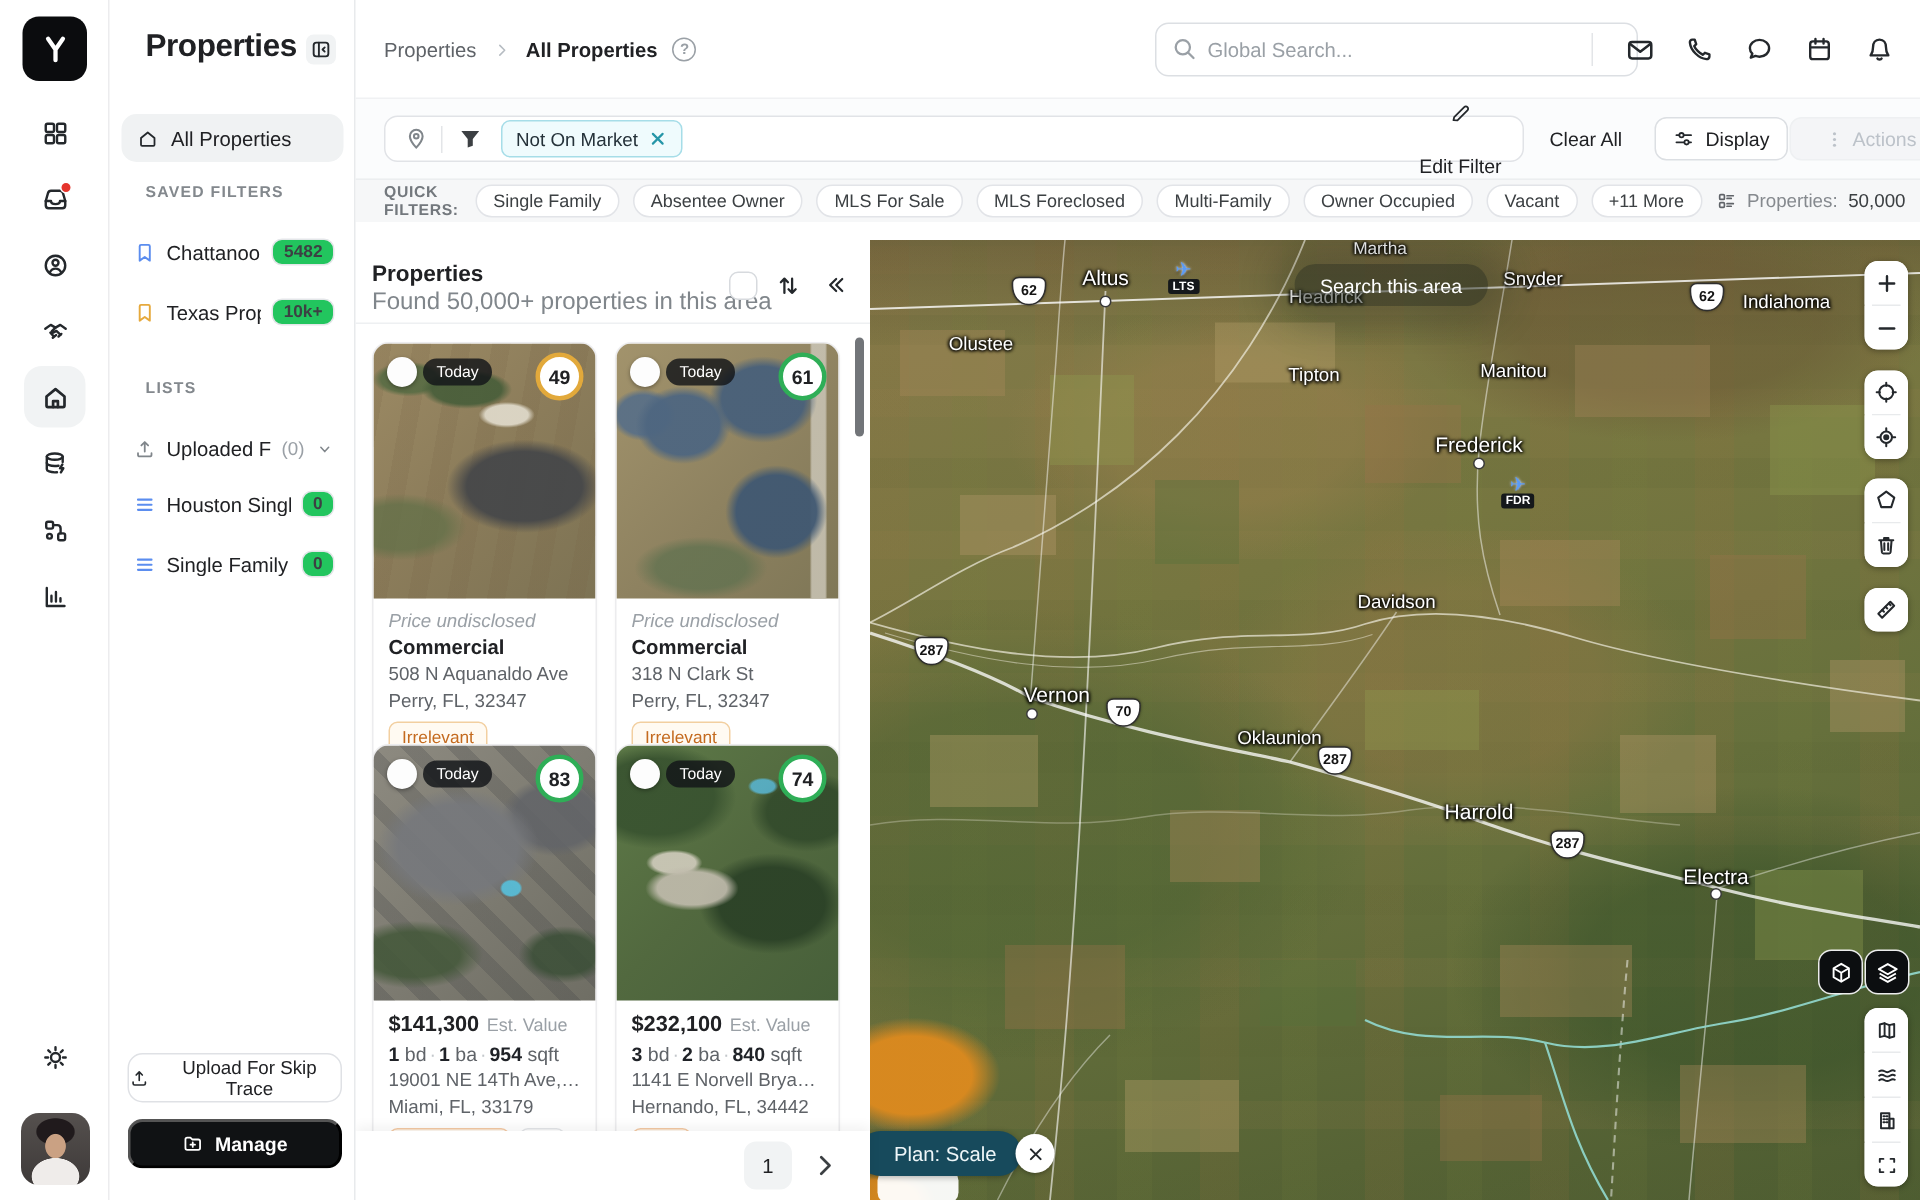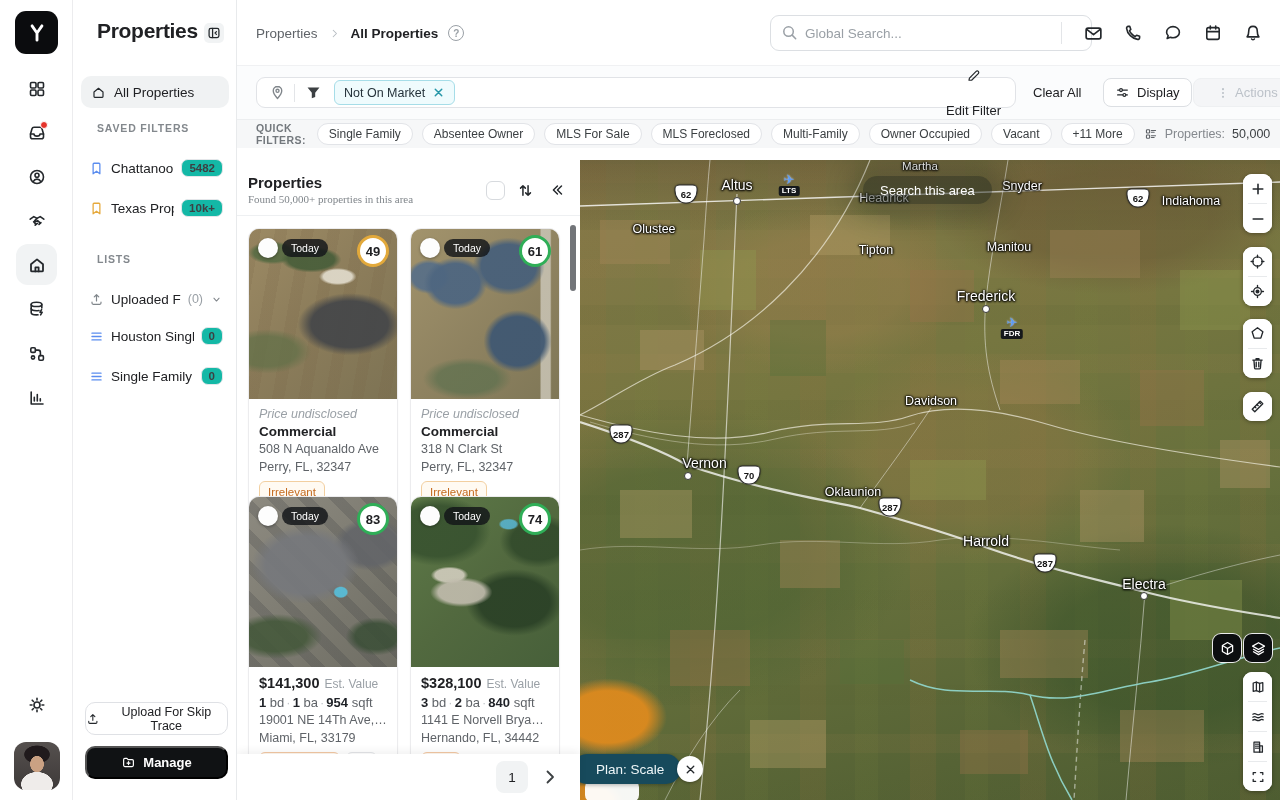--- a/index.html
+++ b/index.html
@@ -23,21 +23,21 @@
 
   
   .sidebar { position:absolute; left:73px; top:0; width:164px; height:800px; background:#fff; border-right:1px solid #e8eaec; z-index:25; }
   .sb-title { position:absolute; left:24px; top:19px; font-size:21px; font-weight:700; letter-spacing:-.3px; }
   .sb-collapse { position:absolute; right:12px; top:23px; width:20px; height:20px; border-radius:5px; display:flex; align-items:center; justify-content:center; cursor:pointer; background:#f1f3f4; }
   .sb-item { position:absolute; left:8px; width:148px; height:32px; border-radius:10px; display:flex; align-items:center; gap:8px; padding:0 10px; font-size:13.5px; font-weight:500; cursor:pointer; }
   .sb-item.active { background:#f0f2f3; }
   .sb-label { position:absolute; left:24px; font-size:10.5px; font-weight:700; letter-spacing:.08em; color:#83888d; }
   .sb-row { position:absolute; left:8px; width:150px; height:34px; display:flex; align-items:center; gap:7px; padding:0 8px; font-size:13.5px; cursor:pointer; }
   .sb-row .txt { flex:1; white-space:nowrap; overflow:hidden; }
-  .cnt-badge { font-size:11.5px; font-weight:600; color:#3c4043; background:#14b8a6; border:1px solid #e4e6e9; border-radius:7px; padding:2px 7px;text-align:center; }
+  .cnt-badge { font-size:11.5px; font-weight:600; color:#3c4043; background:#22c55e; border:1px solid #e4e6e9; border-radius:7px; padding:2px 7px;text-align:center; }
   .cnt-plain { font-size:12.5px; color:#9aa0a6; }
   .btn-outline { position:absolute; left:12px; width:143px; height:33px; border:1px solid #dfe1e5; border-radius:10px; background:#fff; display:flex; align-items:center; justify-content:center; gap:6px; font-size:12.5px; font-weight:500; color:#202124; cursor:pointer; }
   .btn-dark { position:absolute; left:12px; width:143px; height:33px; border-radius:10px; background:#101214; color:#fff; display:flex; align-items:center; justify-content:center; gap:7px; font-size:13px; font-weight:600; cursor:pointer; }
 
   
   .topbar { position:absolute; left:237px; top:0; width:1043px; height:66px; background:#fff; border-bottom:1px solid #f0f1f3; z-index:20; }
   .crumbs { position:absolute; left:19px; top:0; height:66px; display:flex; align-items:center; gap:10px; font-size:13.5px; }
   .crumb-root { color:#5f6368; cursor:pointer; }
   .crumb-cur { font-weight:600; }
   .help-circ { width:16px; height:16px; border:1.4px solid #9aa0a6; border-radius:50%; color:#9aa0a6; font-size:10px; font-weight:700; display:flex; align-items:center; justify-content:center; cursor:pointer; }
@@ -62,21 +62,21 @@
   .btn-actions { position:absolute; left:956px; top:12px; height:29px; padding:0 22px; background:#f4f5f7; border:1px solid #eef0f2; border-radius:8px; display:flex; align-items:center; gap:5px; font-size:13px; font-weight:500; color:#bcc2c9; cursor:default; }
   .qrow { position:absolute; left:0; top:53px; width:1043px; height:29px; background:#f6f7f8; border-top:1px solid #eceef0; display:flex; align-items:center; padding:0 14px 0 19px; gap:9px; }
   .qlabel { font-size:10.5px; font-weight:600; letter-spacing:.04em; color:#73787d; margin-right:2px; }
   .pill { height:22px; display:flex; align-items:center; padding:0 11px; background:#fff; border:1px solid #e2e4e8; border-radius:999px; font-size:12px; color:#3c4043; cursor:pointer; white-space:nowrap; }
   .qstats { margin-left:auto; display:flex; align-items:center; gap:7px; font-size:12.5px; color:#85898e; white-space:nowrap; }
   .qstats b { color:#3c4043; font-weight:500; }
 
   
   .listpanel { position:absolute; left:237px; top:148px; width:343px; height:652px; background:#fff; z-index:15; }
   .lp-title { position:absolute; left:11px; top:26px; font-size:15px; font-weight:700; }
-  .lp-sub { position:absolute; left:11px; top:45px; font-size:11px; color:#80868b;font-family:Liberation Serif, serif; }
+  .lp-sub { position:absolute; left:11px; top:45px; font-size:16px; color:#80868b; }
   .lp-check { position:absolute; left:249px; top:33px; width:19px; height:19px; border:1.5px solid #d7dade; border-radius:6px; background:#fff; cursor:pointer; }
   .lp-sort { position:absolute; left:279px; top:33px; cursor:pointer; }
   .lp-coll { position:absolute; left:311px; top:33px; cursor:pointer; }
   .lp-divider { position:absolute; left:0; top:67px; width:343px; height:1px; background:#eef0f2; }
   .card { position:absolute; width:150px; border:1px solid #ececee; border-radius:11px; background:#fff; overflow:hidden; box-shadow:0 1px 2px rgba(0,0,0,.04); cursor:pointer; }
   .cimg { position:relative; width:100%; height:170px; }
   .sel-circ { position:absolute; left:9px; top:9px; width:20px; height:20px; background:#fdfdfd; border-radius:50%; box-shadow:0 1px 3px rgba(0,0,0,.35); cursor:pointer; }
   .today { position:absolute; left:33px; top:10px; height:18px; display:flex; align-items:center; padding:0 9px; background:rgba(18,21,24,.82); color:#fff; border-radius:999px; font-size:10.5px; font-weight:500; }
   .score { position:absolute; right:8px; top:6px; width:32px; height:32px; background:#fff; border:3px solid #2fae57; border-radius:50%; display:flex; align-items:center; justify-content:center; font-size:13px; font-weight:600; color:#202124; }
   .cbody { padding:8px 10px 9px; }
@@ -508,21 +508,21 @@
   </article>
 
   <article class="card" style="left:173px;top:348px">
     <div class="cimg img4">
       <span class="sel-circ"></span>
       <span class="today">Today</span>
       <span class="score" style="border-color: rgb(47, 174, 87);">74</span>
     </div>
     <div class="cbody">
       <div class="price-row">
-        <span class="pv">$328,100</span>
+        <span class="pv">$232,100</span>
         <span class="est">Est. Value</span>
       </div>
       <div class="stats-row">
         <b>3</b> <span>bd</span><span class="dot">·</span><b>2</b> <span>ba</span><span class="dot">·</span><b>840</b> <span>sqft</span>
       </div>
       <div class="addr">1141 E Norvell Bryant Hwy</div>
       <div class="addr">Hernando, FL, 34442</div>
       <div class="tagrow">
           <span class="tag red">Lien</span>
         </div>

